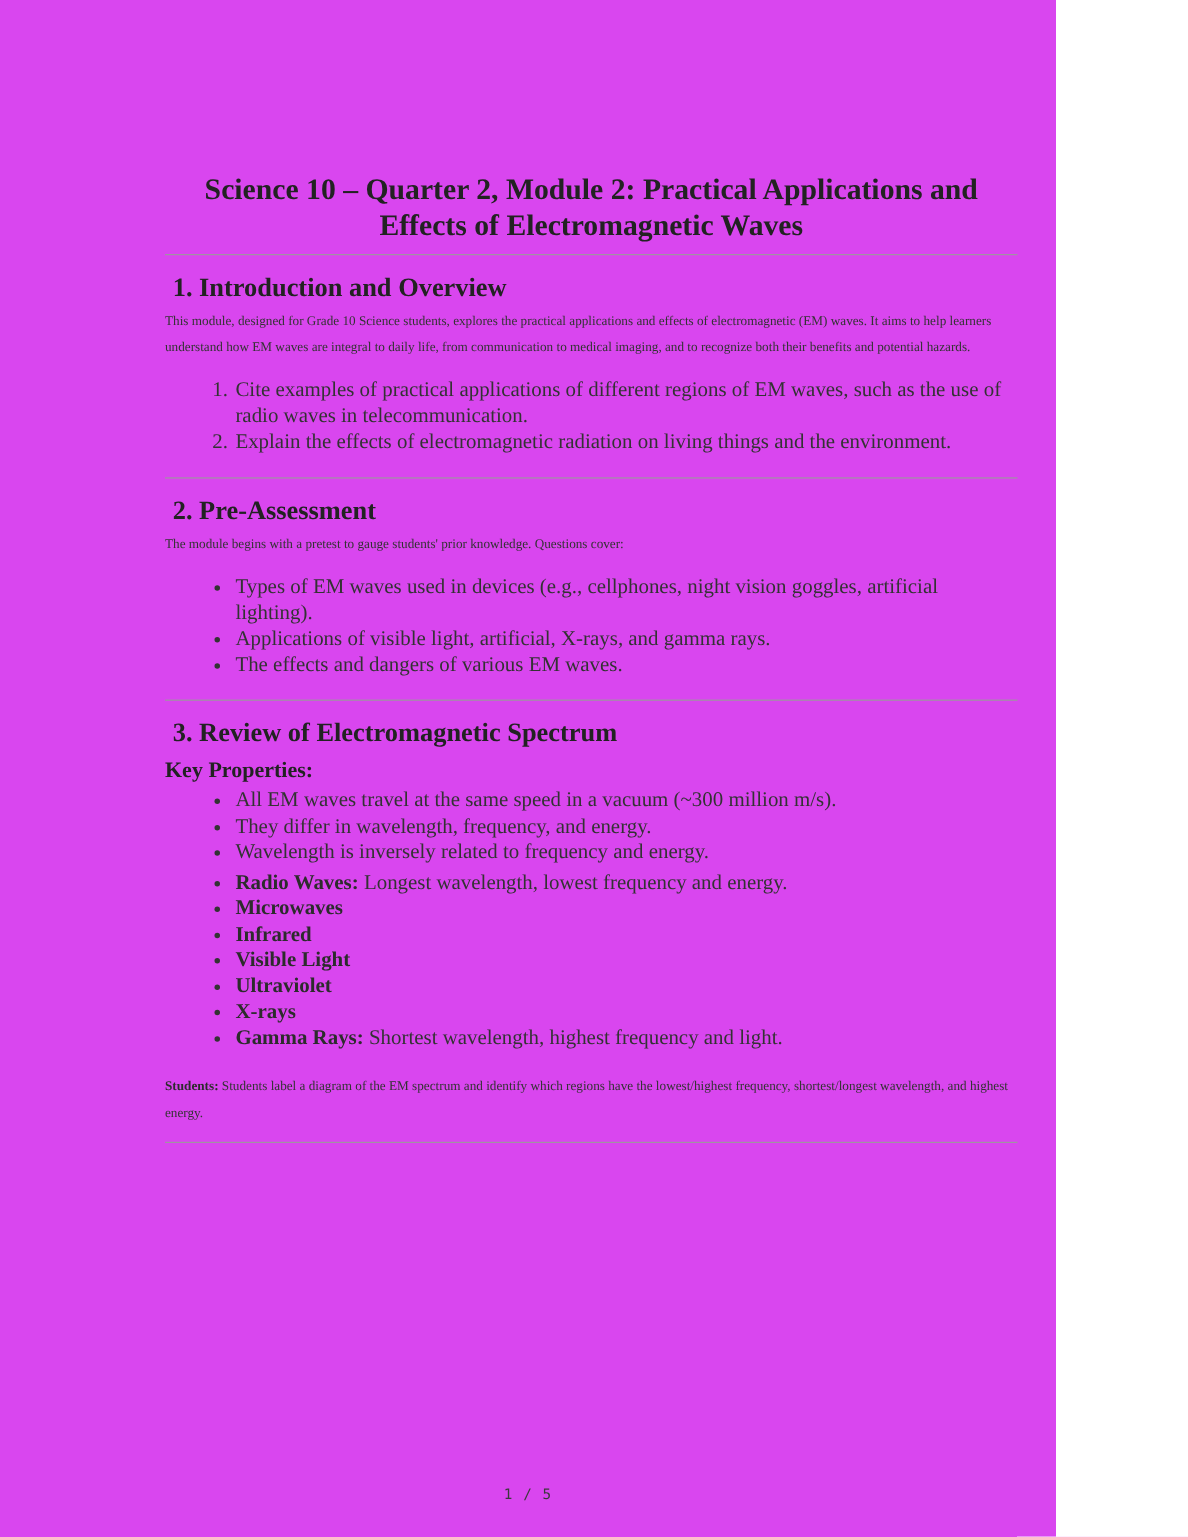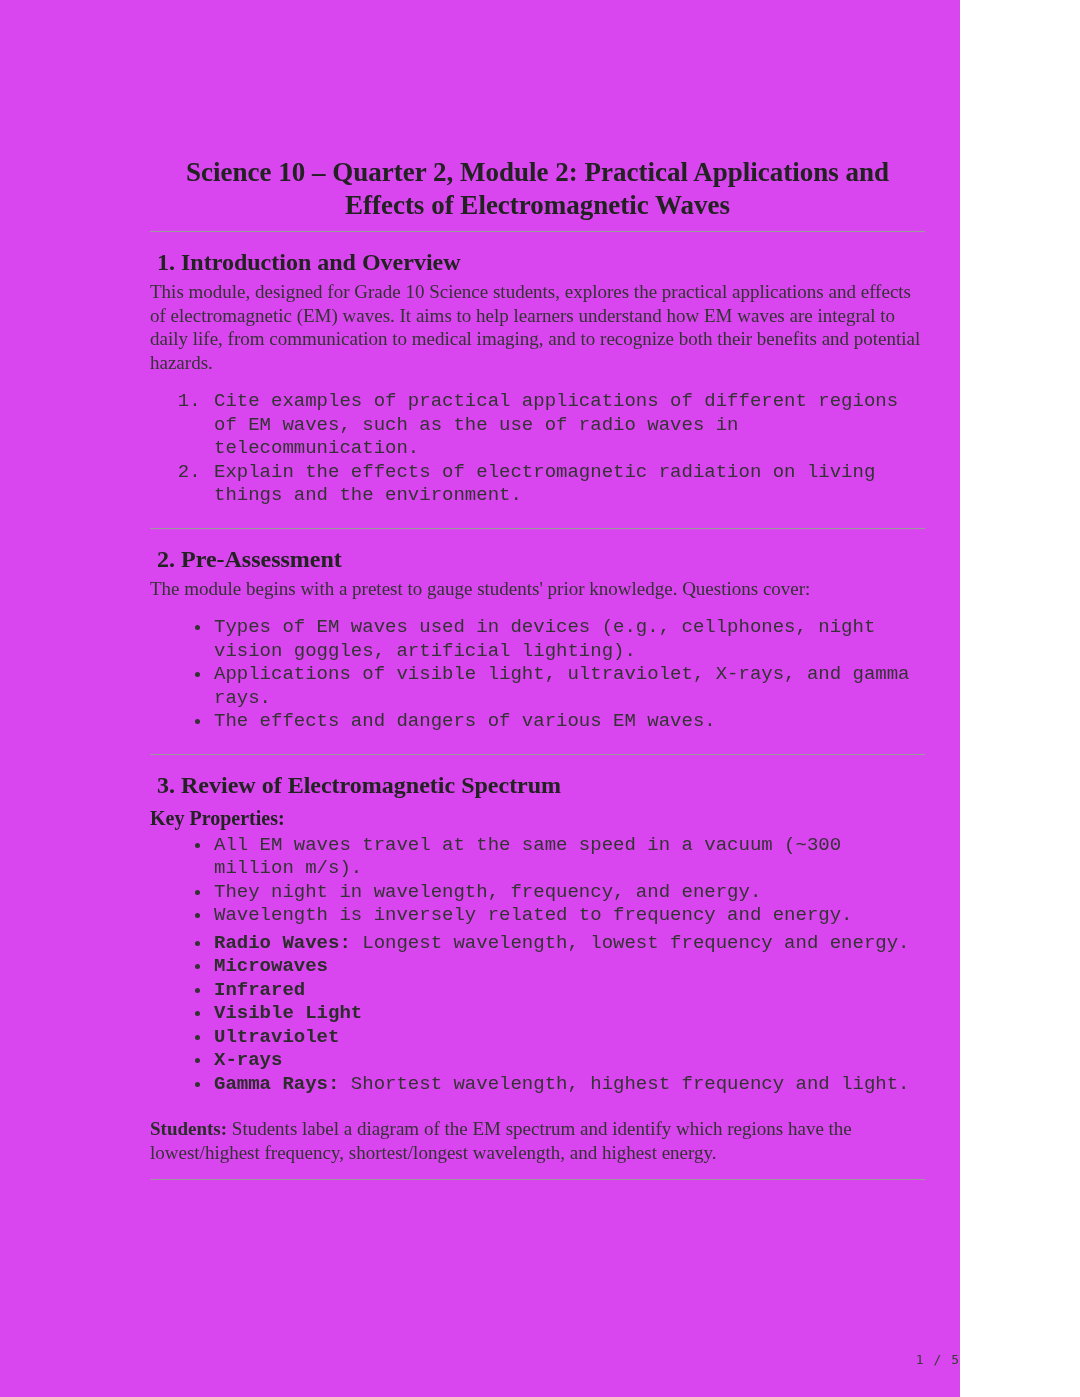--- a/index.html
+++ b/index.html
@@ -40,49 +40,48 @@
   hr.rule-after-para    { margin-top: 15px; }
   h2.section-heading {
     font-size: 24px;
     line-height: 30px;
     font-weight: bold;
     color: #222222;
     margin: 15px 0 0 0;
     padding-left: 7px;
   }
   p.body-text {
-    font-size: 19px;
+    font-size: 12px;
     line-height: 23.5px;
     margin: 3px 0 0 0;
   }
   h3.sub-heading {
     font-size: 20px;
     line-height: 24px;
     font-weight: bold;
     color: #222222;
     margin: 19px 0 0 0;
   }
   h3.sub-heading.tight { margin-top: 6px; }
   ol.num-list, ul.bullet-list {
     font-size: 19px;
     line-height: 23.5px;
     margin: 16px 0 0 0;
     padding-left: 62px;
-    font-family: Liberation Mono, monospace;
   }
   ul.bullet-list.tight { margin-top: 4px; }
   ol.num-list li, ul.bullet-list li { margin: 0; padding-left: 2px; }
   p.activity-text { margin-top: 21px; }
   strong.term { font-weight: bold; color: #2c2c2c; }
   .footer {
     position: absolute;
     top: 1352px;
     left: 0;
     width: 100%;
-    text-align: right;
+    text-align: center;
     font-family: "DejaVu Sans Mono", "Liberation Mono", monospace;
     font-size: 13px;
     color: #3a3a3a;
     letter-spacing: 1px;
   }
 </style>
 </head>
 <body>
 
 <div class="page">
@@ -101,33 +100,33 @@
       </ol>
     </section>
 
     <hr class="rule rule-after-list">
 
     <section>
       <h2 class="section-heading">2. Pre-Assessment</h2>
       <p class="body-text">The module begins with a pretest to gauge students' prior knowledge. Questions cover:</p>
       <ul class="bullet-list">
         <li>Types of EM waves used in devices (e.g., cellphones, night vision goggles, artificial lighting).</li>
-        <li>Applications of visible light, ultraviolet, X-rays, and gamma rays.</li>
+        <li>Applications of visible light, artificial, X-rays, and gamma rays.</li>
         <li>The effects and dangers of various EM waves.</li>
       </ul>
     </section>
 
     <hr class="rule rule-after-list">
 
     <section>
       <h2 class="section-heading">3. Review of Electromagnetic Spectrum</h2>
       <h3 class="sub-heading tight">Key Properties:</h3>
       <ul class="bullet-list tight">
         <li>All EM waves travel at the same speed in a vacuum (~300 million m/s).</li>
-        <li>They night in wavelength, frequency, and energy.</li>
+        <li>They differ in wavelength, frequency, and energy.</li>
         <li>Wavelength is inversely related to frequency and energy.</li>
       </ul>
       <ul class="bullet-list tight">
         <li><strong class="term">Radio Waves:</strong><span> Longest wavelength, lowest frequency and energy.</span></li>
         <li><strong class="term">Microwaves</strong><span></span></li>
         <li><strong class="term">Infrared</strong><span></span></li>
         <li><strong class="term">Visible Light</strong><span></span></li>
         <li><strong class="term">Ultraviolet</strong><span></span></li>
         <li><strong class="term">X-rays</strong><span></span></li>
         <li><strong class="term">Gamma Rays:</strong><span> Shortest wavelength, highest frequency and light.</span></li>

